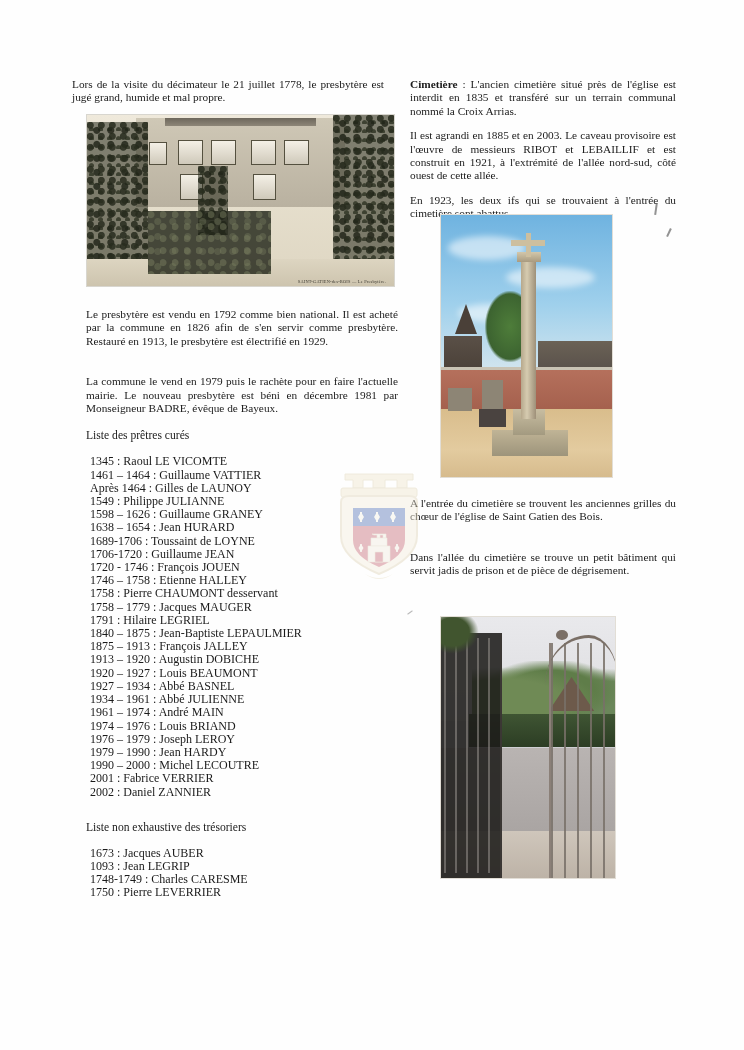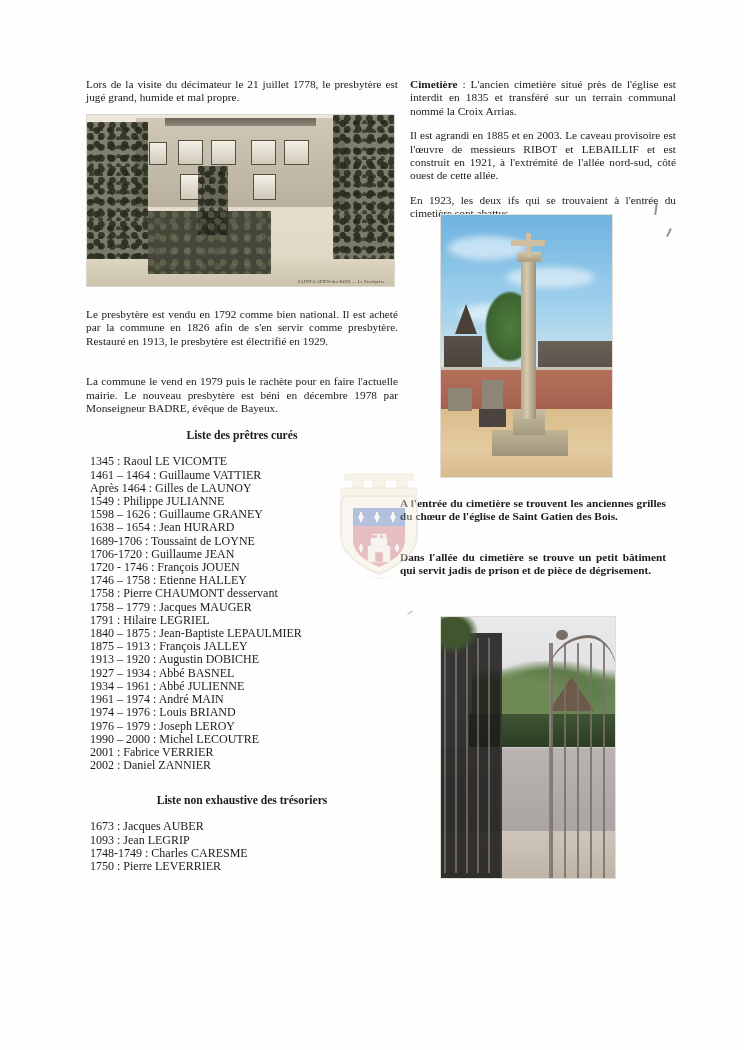--- a/index.html
+++ b/index.html
@@ -19,21 +19,21 @@
 
   .page {
     position: absolute;
     inset: 0;
     background: #fefefe;
   }
 
   
   .col-left {
     position: absolute;
-    left: 86px;
+    left: 72px;
     top: 78px;
     width: 312px;
   }
   .col-right {
     position: absolute;
     left: 410px;
     top: 78px;
     width: 266px;
   }
 
@@ -256,23 +256,22 @@
     background:#7a6f66;
     border-radius: 50%;
   }
   .gt-foliage {
     position:absolute; left:0; top:0; width:22%; height:14%;
     background: radial-gradient(ellipse at 30% 40%, #41552f 0 45%, rgba(0,0,0,0) 70%);
   }
 
   
   .list-heading {
-    font-weight: bold;
+    font-weight: normal;
     font-size: 11.6px;
-    text-align: center;
     margin: 14px 0 13px 0;
   }
   .entry-list {
     list-style: none;
     margin: 0;
     padding: 0 0 0 4px;
   }
   .entry-list li {
     font-size: 12px;
     line-height: 13.2px;
@@ -321,46 +320,48 @@
     <div class="pc-ivy" style="left:80%; top:0;   width:20%; height:96%;"></div>
     <div class="pc-ivy" style="left:36%; top:30%; width:10%; height:40%;"></div>
     <div class="pc-ground"></div>
     <div class="pc-hedge"></div>
     <div class="pc-caption">SAINT-GATIEN-des-BOIS  —  Le Presbytère.</div>
   </div>
 
   <div style="position:absolute; left:86px; top:308px; width:312px;">
     <p class="para">Le presbytère est vendu en 1792 comme bien national. Il est acheté par la commune en 1826 afin de s'en servir comme presbytère. Restauré en 1913, le presbytère est électrifié en 1929.</p>
     <div class="gap"></div>
-    <p class="para">La commune le vend en 1979 puis le rachète pour en faire l'actuelle mairie. Le nouveau presbytère est béni en décembre 1978 par Monseigneur BADRE, évêque de Bayeux.</p>
+    <p class="para">La commune le vend en 1979 puis le rachète pour en faire l'actuelle mairie. Le nouveau presbytère est béni en décembre 1981 par Monseigneur BADRE, évêque de Bayeux.</p>
 
     <div class="list-heading">Liste des prêtres curés</div>
 
     <ul class="entry-list">
       <li>1345 : Raoul LE VICOMTE</li>
       <li>1461 – 1464 : Guillaume VATTIER</li>
       <li>Après 1464 : Gilles de LAUNOY</li>
       <li>1549 : Philippe JULIANNE</li>
       <li>1598 – 1626 : Guillaume GRANEY</li>
       <li>1638 – 1654 : Jean HURARD</li>
       <li>1689-1706 : Toussaint de LOYNE</li>
       <li>1706-1720 : Guillaume JEAN</li>
       <li>1720 - 1746 : François JOUEN</li>
       <li>1746 – 1758 : Etienne HALLEY</li>
       <li>1758 : Pierre CHAUMONT desservant</li>
       <li>1758 – 1779 : Jacques MAUGER</li>
       <li>1791 : Hilaire LEGRIEL</li>
       <li>1840 – 1875 : Jean-Baptiste LEPAULMIER</li>
       <li>1875 – 1913 : François JALLEY</li>
       <li>1913 – 1920 : Augustin DOBICHE</li>
+      <li>1920 – 1927 : Louis BEAUMONT</li>
       <li>1927 – 1934 : Abbé BASNEL</li>
       <li>1934 – 1961 : Abbé JULIENNE</li>
       <li>1961 – 1974 : André MAIN</li>
       <li>1974 – 1976 : Louis BRIAND</li>
       <li>1976 – 1979 : Joseph LEROY</li>
+      <li>1979 – 1990 : Jean HARDY</li>
       <li>1990 – 2000 : Michel LECOUTRE</li>
       <li>2001 : Fabrice VERRIER</li>
       <li>2002 : Daniel ZANNIER</li>
     </ul>
 
     <div class="list-heading" style="margin-top:22px;">Liste non exhaustive des trésoriers</div>
 
     <ul class="entry-list">
       <li>1673 : Jacques AUBER</li>
       <li>1093 : Jean LEGRIP</li>
@@ -393,21 +394,21 @@
     <div class="cx-grave" style="left:24%; top:63%; width:12%; height:13%;"></div>
     <div class="cx-grave" style="left:22%; top:74%; width:16%; height:7%; background:#4a4340;"></div>
     <div class="cx-steps"></div>
     <div class="cx-base"></div>
     <div class="cx-column"></div>
     <div class="cx-capital"></div>
     <div class="cx-cross"></div>
     <div class="cx-crossarm"></div>
   </div>
 
-  <div style="position:absolute; left:400px; top:497px; width:266px;font-weight:bold;">
+  <div style="position:absolute; left:410px; top:497px; width:266px;">
     <p class="para">A l'entrée du cimetière se trouvent les anciennes grilles du chœur de l'église de Saint Gatien des Bois.</p>
     <div class="gap"></div>
     <p class="para">Dans l'allée du cimetière se trouve un petit bâtiment qui servit jadis de prison et de pièce de dégrisement.</p>
   </div>
 
   <div class="photo-gate">
     <div class="gt-sky"></div>
     <div class="gt-trees"></div>
     <div class="gt-roof"></div>
     <div class="gt-hedge"></div>

